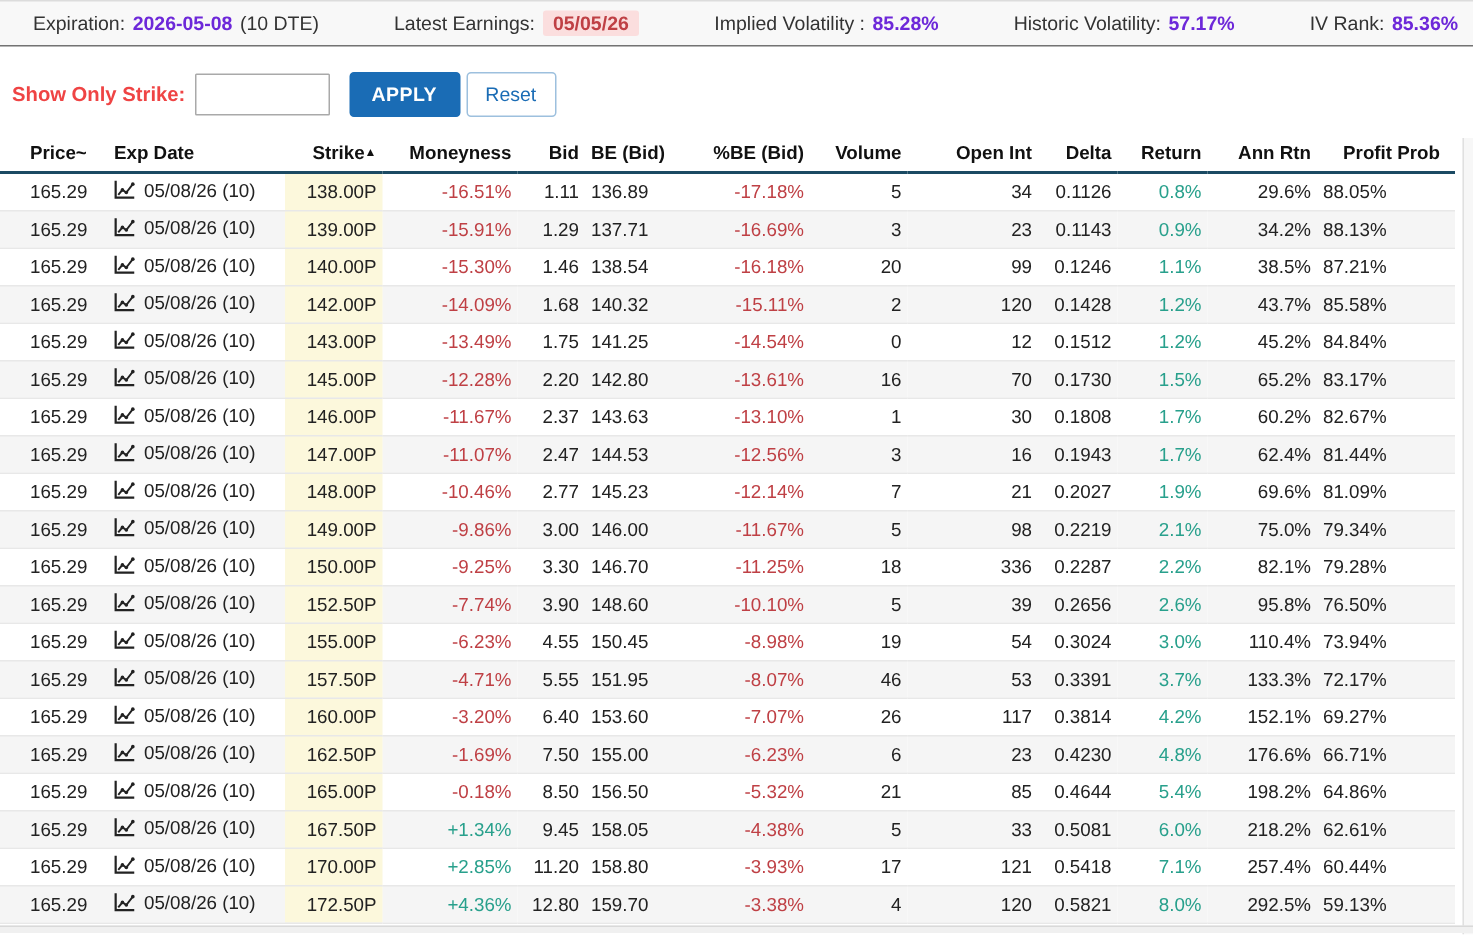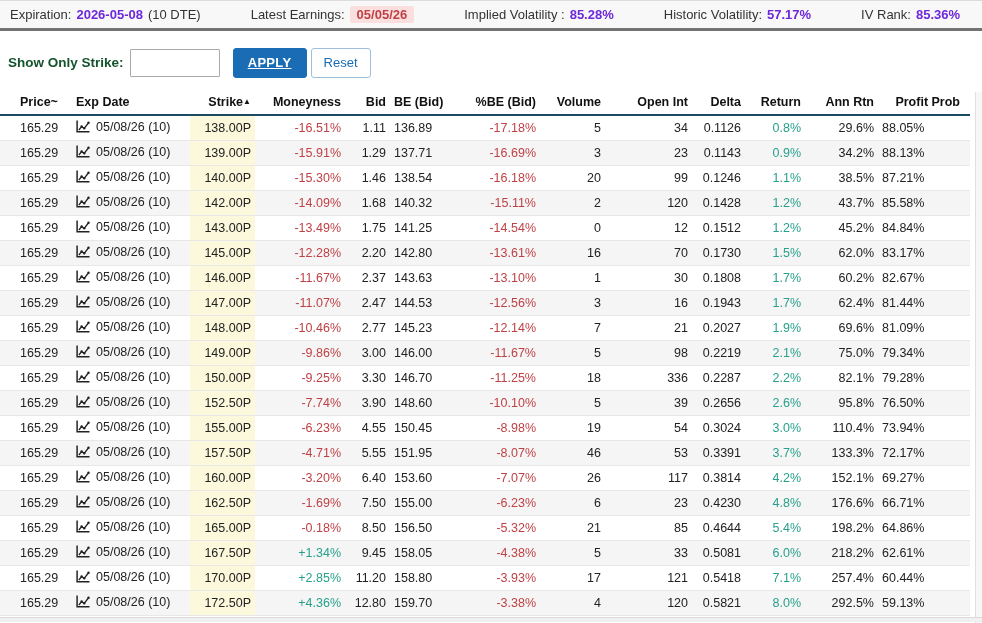--- a/index.html
+++ b/index.html
@@ -2,38 +2,38 @@
 <html style="--accent-blue: #1a6cb5; --negative-red: #bf4045; --positive-green: #28a08c; --strike-bg: #fcf8dc; --header-border: #1b4a63; --earnings-bg: #fbdede;"><head>
 <meta charset="utf-8">
 <style>
   * { margin:0; padding:0; box-sizing:border-box; }
   html,body { width:982px; height:623px; overflow:hidden; background:#fff;
     font-family:"Liberation Sans", sans-serif; color:#222; }
   .page { position:relative; width:982px; height:623px; }
 
   
   .topbar { height:31px; background:#f8f8f8; border-top:1px solid #dcdcdc;
-    border-bottom:3px solid #737373; display:flex; align-items:center;
-    padding-left:10px; font-size:13px; color:#333; white-space:nowrap; }
+    border-bottom:1px solid #737373; display:flex; align-items:center;
+    padding-left:22px; font-size:13px; color:#333; white-space:nowrap; }
   .stat { display:flex; align-items:center; gap:5px; }
   .stat .lbl { font-weight:400; color:#333; }
   .stat .val { font-weight:700; color:#6d28d9; }
   .stat .sfx { font-weight:400; color:#333; }
   .stat .val.highlight-red { color:var(--negative-red,#bf4045);
     background:var(--earnings-bg,#fbdede); padding:1px 7px; border-radius:2px; }
   .tb-divider { width:1px; height:15px; background:#cfcfcf; margin:0 25px; }
 
   
   .filterbar { display:flex; align-items:center; padding:16px 0 12px 8px; height:59px; }
-  .filter-label { font-weight:700; font-size:13.5px; color:#14532d; }
+  .filter-label { font-weight:700; font-size:13.5px; color:#ef4444; }
   .strike-input { width:90px; height:28px; margin-left:6px; border:1px solid #a9a9a9;
     border-radius:1px; font-size:13px; padding:0 6px; outline:none; }
   .apply-btn { margin-left:13px; width:74px; height:30px; background:var(--accent-blue,#1a6cb5);
     color:#fff; font-weight:700; font-size:13px; border:1px solid var(--accent-blue,#1a6cb5);
-    border-radius:3px; cursor:pointer; letter-spacing:.3px;text-decoration:underline; }
+    border-radius:3px; cursor:pointer; letter-spacing:.3px; }
   .reset-btn { margin-left:4px; height:30px; padding:0 12px; background:#fff;
     color:var(--accent-blue,#1a6cb5); font-size:13px; border:1px solid #9dc0de;
     border-radius:3px; cursor:pointer; }
 
   
   table { border-collapse:collapse; table-layout:fixed; width:970px; }
   thead th { font-size:12.5px; font-weight:700; color:#111; height:25px;
     border-bottom:2px solid var(--header-border,#1b4a63); padding:0 4px; white-space:nowrap; }
   .th-left { text-align:left; } .th-right { text-align:right; }
   .sort-arrow { font-size:8px; vertical-align:top; line-height:14px; color:#111; }
@@ -265,21 +265,21 @@
       </td>
       <td class="c-strike">145.00P</td>
       <td class="c-money neg">-12.28%</td>
       <td class="c-bid">2.20</td>
       <td class="c-be">142.80</td>
       <td class="c-pctbe">-13.61%</td>
       <td class="c-vol">16</td>
       <td class="c-oi">70</td>
       <td class="c-delta">0.1730</td>
       <td class="c-ret">1.5%</td>
-      <td class="c-ann">62.0%</td>
+      <td class="c-ann">65.2%</td>
       <td class="c-prob">83.17%</td>
     </tr>
         <tr>
       <td class="c-price">165.29</td>
       <td class="c-exp">
         <span class="chart-ic">
           <svg width="14" height="13" viewBox="0 0 16 15">
             <path d="M1.2 0.5 V13.5 H15.5" stroke="#222" stroke-width="1.7" fill="none"></path>
             <polyline points="3.2,11.5 6.4,7.6 9.4,9.6 14.4,3.2" stroke="#222" stroke-width="1.5" fill="none"></polyline>
             <circle cx="6.4" cy="7.6" r="1.4" fill="#222"></circle>

